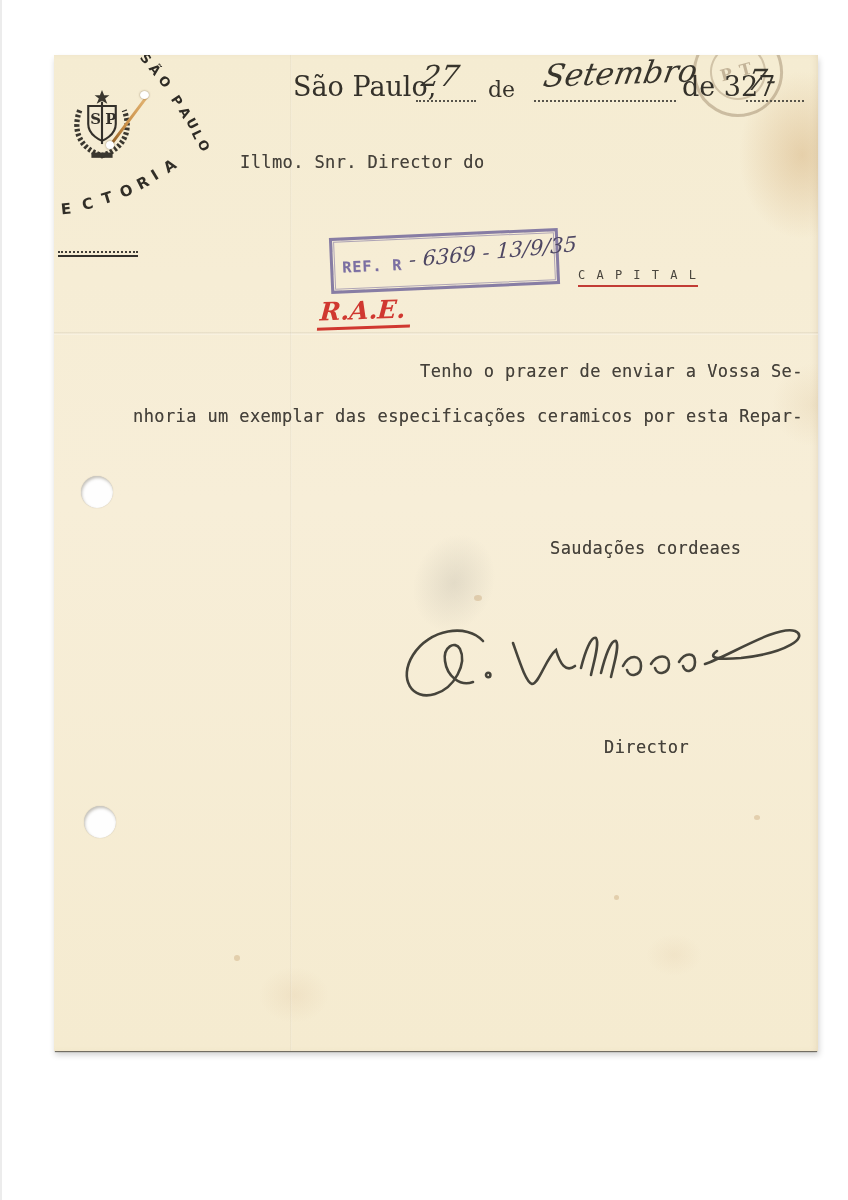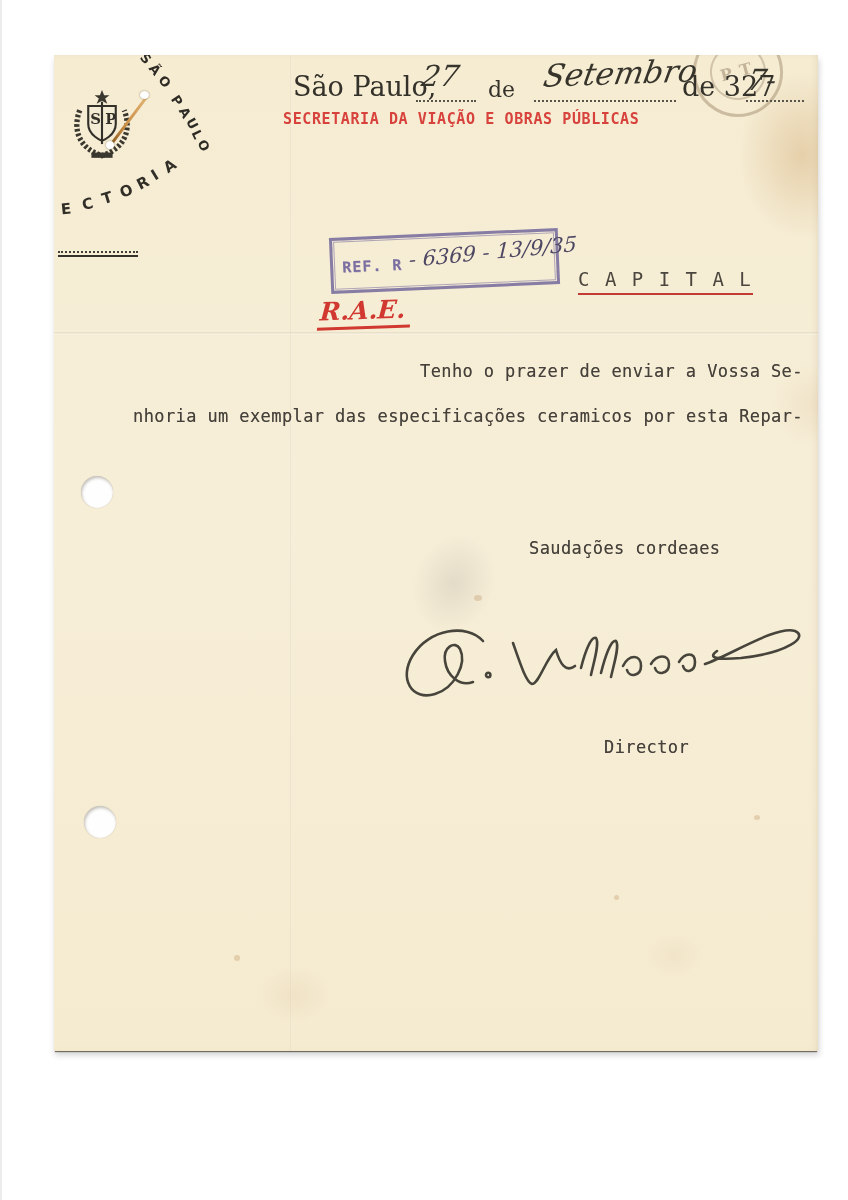--- a/index.html
+++ b/index.html
@@ -65,32 +65,32 @@
     border:3px solid rgba(115,104,155,.85);transform:rotate(-2.5deg);
     box-shadow:inset 0 0 0 1px rgba(247,238,216,1), inset 0 0 0 2px rgba(115,104,155,.55);}
   .stampbox .lbl{position:absolute;left:9px;top:18px;font-family:"DejaVu Sans Mono",monospace;
     font-weight:bold;font-size:15px;color:var(--stamp-purple);letter-spacing:1px;
     text-shadow:.5px .5px 0 rgba(123,111,162,.4);}
   .stampbox .hw{position:absolute;left:76px;top:6px;font-family:"DejaVu Serif",serif;
     font-style:italic;font-size:21px;color:#4e4763;transform:rotate(-3deg) skewX(-8deg);
     white-space:nowrap;}
 
   .capital{position:absolute;left:524px;top:213px;font-family:"DejaVu Sans Mono",monospace;
-    font-size:19px;color:#4a463e;letter-spacing:2px;border-bottom:2px solid #c23c35;
+    font-size:12px;color:#4a463e;letter-spacing:2px;border-bottom:2px solid #c23c35;
     padding-bottom:3px;}
 
   .rae{position:absolute;left:264px;top:241px;font-family:"DejaVu Serif",serif;
     font-style:italic;font-size:25px;font-weight:bold;color:#d03830;
     border-bottom:3px solid #d03830;padding:0 6px 1px 2px;transform:rotate(-2deg) skewX(-6deg);}
 
   .body-text{position:absolute;left:79px;top:306px;width:700px;}
   .body-text .ln{height:45px;white-space:nowrap;}
   .body-text .ln:first-child{padding-left:287px;}
 
-  .closing{position:absolute;left:475px;top:483px;text-align:center;}
+  .closing{position:absolute;left:496px;top:483px;text-align:center;}
   .sig{position:absolute;left:331px;top:548px;width:430px;height:125px;}
   .sig path{fill:none;stroke:#46443b;stroke-width:2.6;stroke-linecap:round;}
   .title{position:absolute;left:550px;top:682px;}
 
   .hole{position:absolute;width:32px;height:32px;border-radius:50%;background:#fefefe;
     box-shadow:inset 1px 2px 3px rgba(90,80,60,.35), 0 0 1px rgba(120,110,90,.4);}
 
   .postmark{position:absolute;left:639px;top:-28px;width:90px;height:90px;border-radius:50%;
     border:3px solid rgba(125,100,70,.35);transform:rotate(-15deg);}
   .postmark .inner{position:absolute;left:14px;top:14px;width:56px;height:56px;border-radius:50%;
@@ -158,22 +158,22 @@
     <span class="script" style="left:239px;top:16px;font-size:27px;">São Paulo,</span>
     <span class="hand hand-abs" style="left:368px;top:4px;font-size:29px;">27</span>
     <span class="leader" style="left:362px;top:45px;width:60px;"></span>
     <span class="script" style="left:434px;top:22px;font-size:22px;">de</span>
     <span class="hand hand-abs" style="left:490px;top:0px;font-size:31px;transform:rotate(-2deg) skewX(-12deg);">Setembro</span>
     <span class="leader" style="left:480px;top:45px;width:142px;"></span>
     <span class="script" style="left:628px;top:16px;font-size:27px;">de 327</span>
     <span class="hand hand-abs" style="left:694px;top:8px;font-size:29px;">7-</span>
     <span class="leader" style="left:692px;top:45px;width:58px;"></span>
 
-    <div class="dept">SECRETARIA DA VIAÇÃO E OBRAS PÚBLICAS</div>
-
+
+    <div class="type recipient1">Illmo. Snr. Director do</div>
 
     <div class="stampbox">
       <span class="lbl">REF. R</span>
       <span class="hw">- 6369 - 13/9/35</span>
     </div>
 
     <div class="capital">C A P I T A L</div>
 
     <div class="rae">R.A.E.</div>
 

